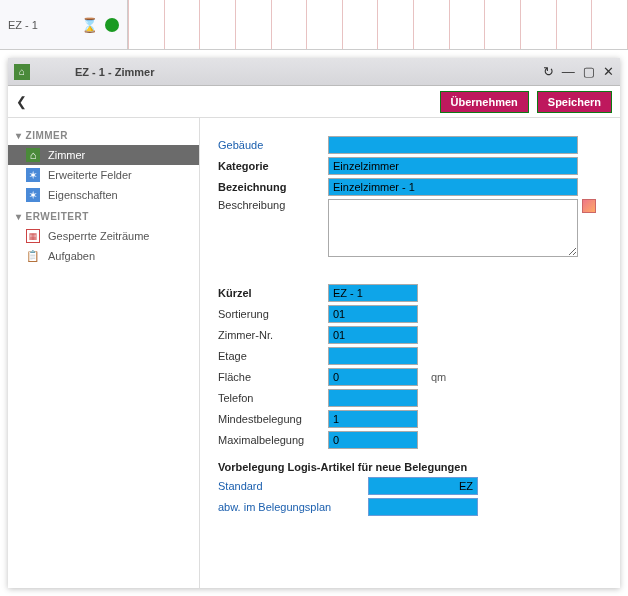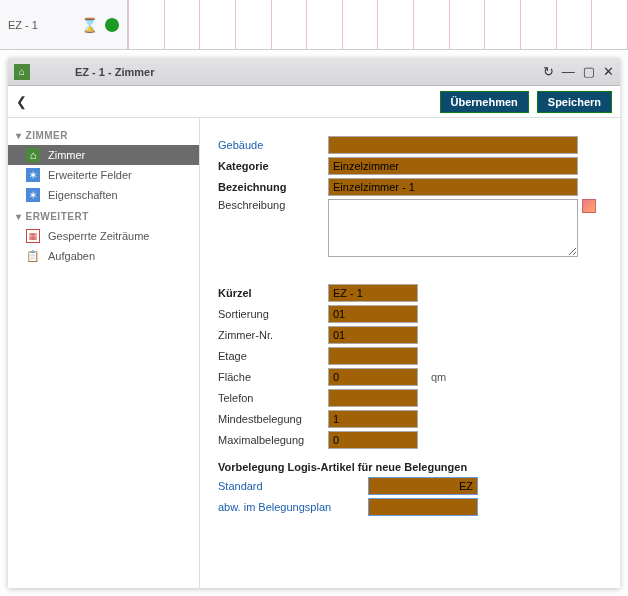--- a/index.html
+++ b/index.html
@@ -79,21 +79,21 @@
     background: #fff;
     border-bottom: 1px solid #ddd;
     display: flex;
     align-items: center;
     padding: 0 8px;
     gap: 8px;
   }
   .actionbar .spacer { flex: 1; }
   .share-icon { font-size: 13px; color: #333; }
   .btn-green {
-    background: #0c4a6e;
+    background: #be185d;
     color: #fff;
     border: 1px solid #0d7a14;
     font-weight: bold;
     font-size: 11px;
     padding: 4px 10px;
     cursor: pointer;
   }
   .body {
     flex: 1;
     display: flex;
@@ -151,21 +151,21 @@
   .lbl {
     width: 110px;
     color: #333;
   }
   .lbl.link { color: #1b5fae; cursor: pointer; }
   .lbl.bold { font-weight: bold; color: #222; }
   input.tf, select.tf {
     border: 1px solid #aaa;
     font-size: 11px;
     padding: 2px 4px;
-    background: #a16207;
+    background: #0ea5e9;
   }
   .w-wide { width: 250px; }
   .w-med { width: 90px; }
   .w-sel { width: 250px; border: 1px solid #6b9bd8; }
   textarea.ta {
     width: 250px;
     height: 58px;
     border: 1px solid #aaa;
     resize: both;
     font-family: inherit;

